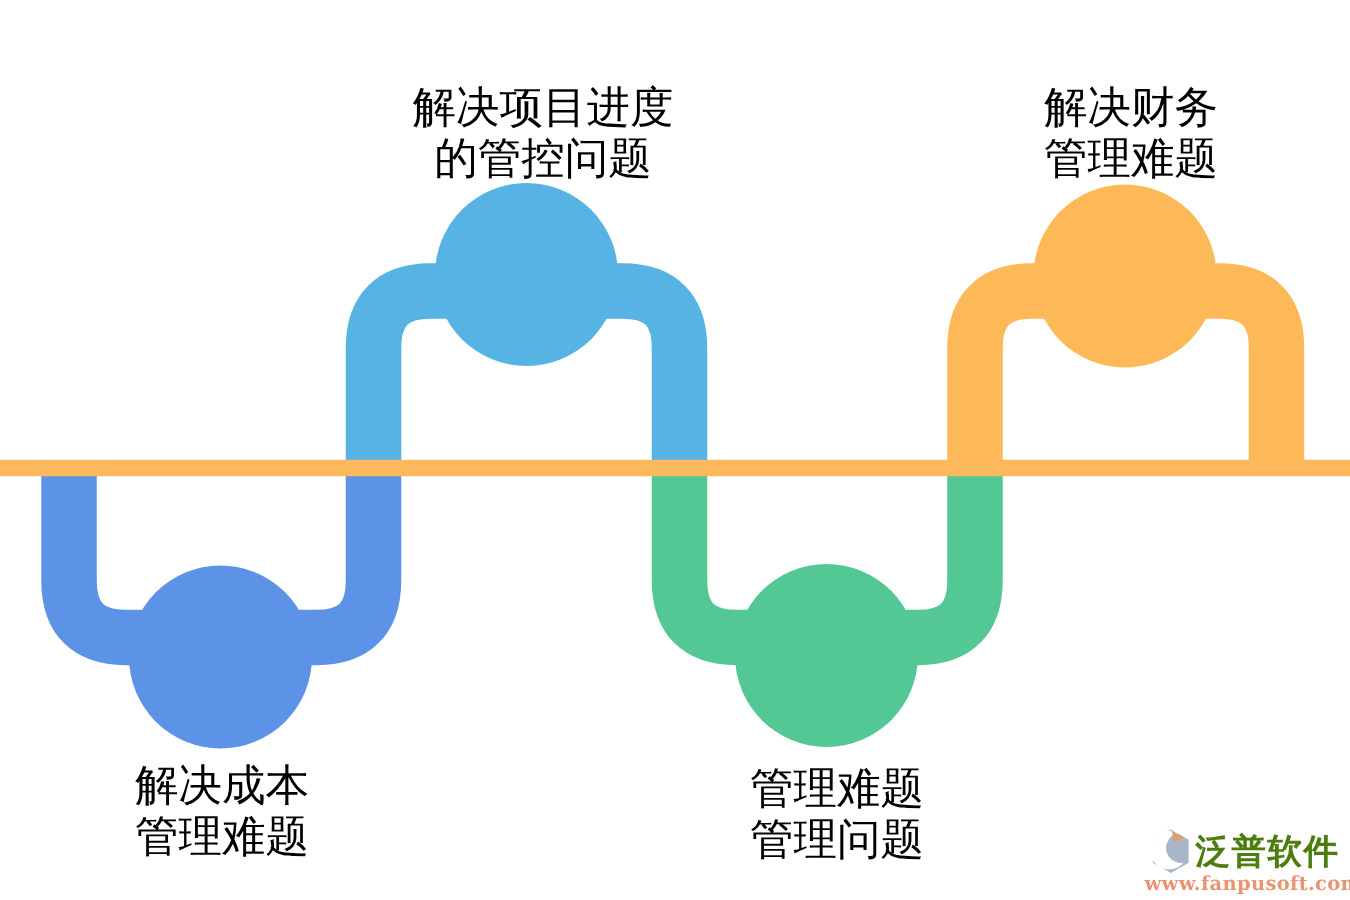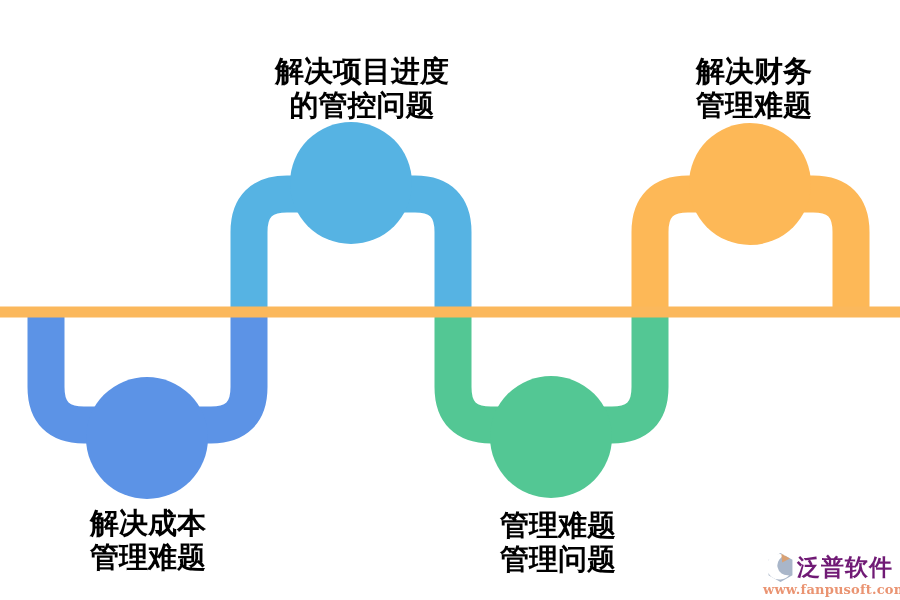--- a/index.html
+++ b/index.html
@@ -8,21 +8,21 @@
     width:900px;height:600px;
     background:#fff;
     overflow:hidden;
     font-family:"DejaVu Sans","Liberation Sans",sans-serif;
   }
   .stage svg.wave{position:absolute;left:0;top:0;}
   .node-label{
     position:absolute;
     width:300px;
     text-align:center;
-    font-weight:bold;
+    font-weight:normal;
     font-size:29px;
     line-height:34px;
     color:#000;
     white-space:pre-line;
   }
   .label-project{left:212px;top:54px;}
   .label-finance{left:604px;top:54px;}
   .label-cost{left:-2px;top:506px;}
   .label-procurement{left:408px;top:508px;}
   .watermark{
@@ -83,18 +83,18 @@
   <div class="node-label label-procurement">管理难题
 管理问题</div>
 
   <div class="watermark">
     <div class="wm-row">
       <svg width="29" height="31" viewBox="0 0 34 36">
         <path d="M17 1 L31 9 L31 27 L17 35 L3 27 L3 9 Z" fill="#A9B6C9"></path>
         <path fill="#ffffff" d="M23 4 A15 15 0 1 0 27 27 A11 11 0 1 1 23 4 Z"></path>
         <path d="M18 2 L28 7.5 L19 12 Z" fill="#D9A173"></path>
       </svg>
-      <span class="wm-brand" style="color: #701a75;">泛普软件</span>
+      <span class="wm-brand" style="color: #4d7c0f;">泛普软件</span>
     </div>
     <div class="wm-url" style="color: rgb(234, 148, 114);">www.fanpusoft.com</div>
   </div>
 
 </div>
 
 </body></html>

